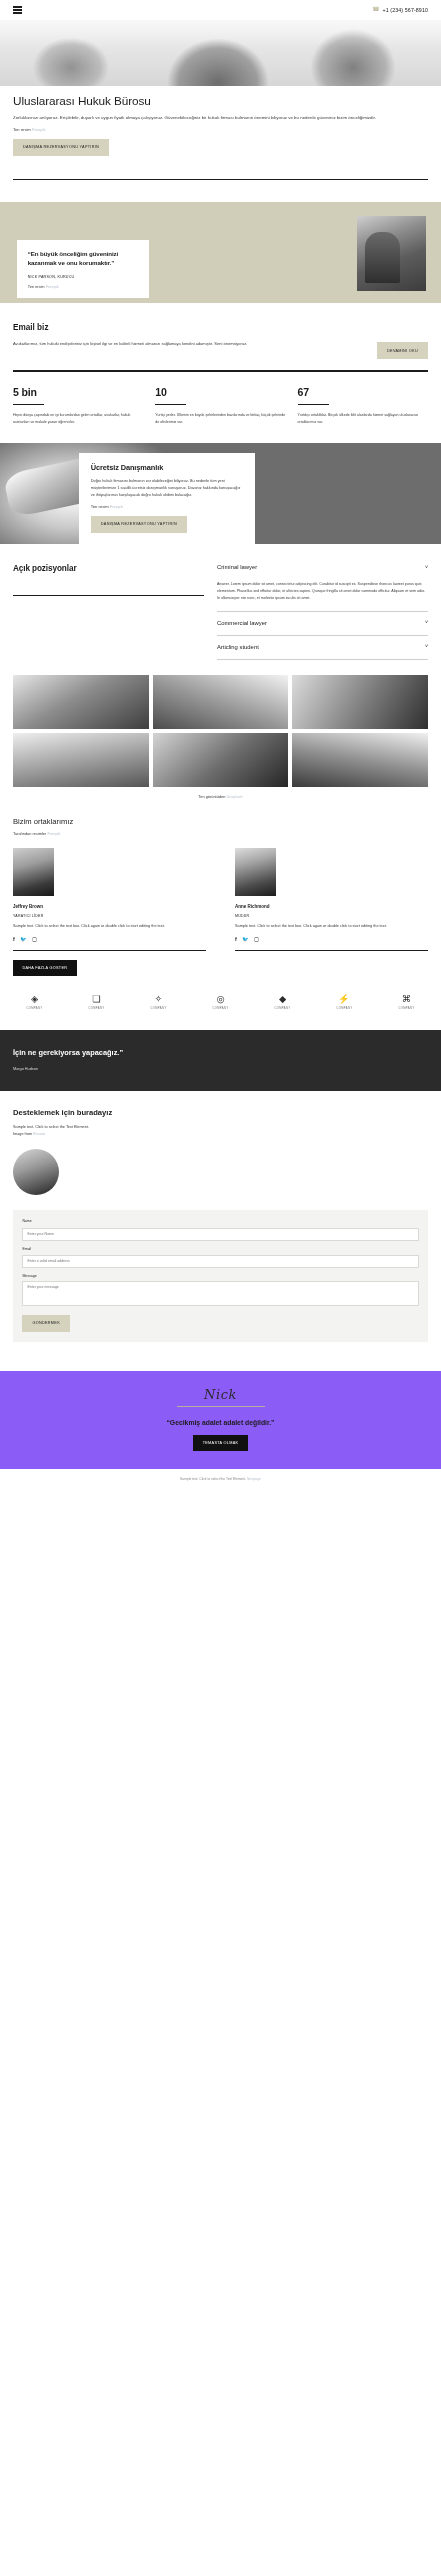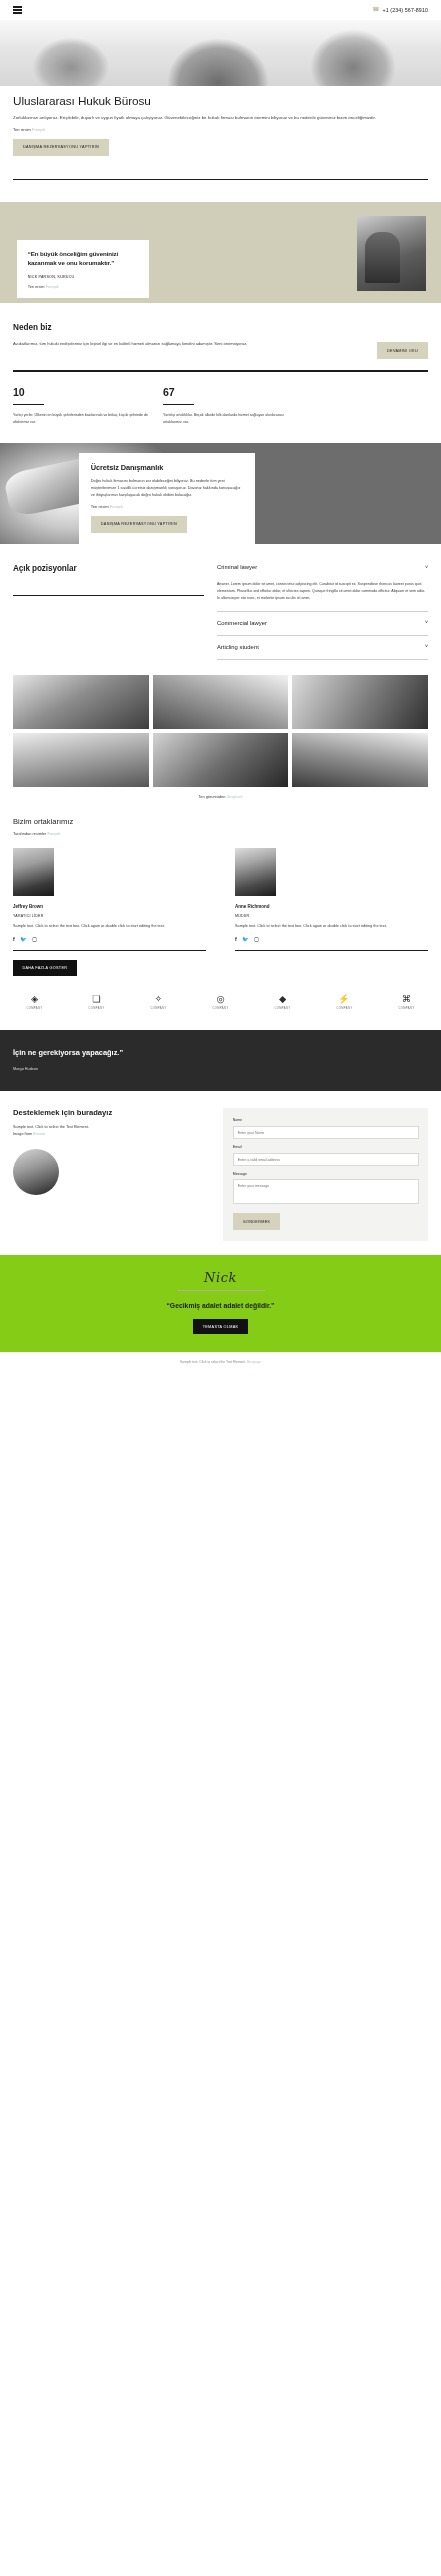--- a/index.html
+++ b/index.html
@@ -182,39 +182,39 @@
   .logo .cap { font-size: 2.7px; letter-spacing: 0.4px; margin-top: 4.1px; color: #6d6d6d; }
 
   
   .dark { background: #2b2b2b; color: #fff; padding: 17.6px 13px 20px 13px; }
   .dark .q {
     font-size: 7.4px; font-weight: 700; line-height: 1.35; max-width: 176px;
   }
   .dark .who { font-size: 3.8px; margin-top: 8.8px; color: #d8d8d8; }
 
   
-  .contact { padding: 17.6px 13px 0 13px; display: flex; gap: 15.3px; }
+  .contact { padding: 17.6px 13px 0 13px; display: flex; gap: 15.3px; flex-direction: column; }
   .c-left { width: 47%; }
   .c-left h2 { font-size: 7.6px; font-weight: 700; line-height: 1.2; }
   .c-left p { font-size: 3.8px; line-height: 1.8; margin-top: 7px; color:#3a3a3a; }
   .c-left p a { color:#b9c3cf; text-decoration: none; }
   .c-photo { width: 46px; height: 46px; border-radius: 50%; margin-top: 10.6px;
     background: linear-gradient(160deg,#d8d8d8 0%, #9a9a9a 40%, #3f3f3f 85%, #1f1f1f 100%); }
   .c-right { flex: 1; background: #f3f3f1; padding: 9.4px 9.4px 10.6px 9.4px; }
   .field { margin-bottom: 5.9px; }
   .field label { display: block; font-size: 3.5px; margin-bottom: 2.9px; color:#2b2b2b; }
   .field input, .field textarea {
     width: 100%; border: 0.6px solid #d9d9d6; background: #fff;
     font-family: "Liberation Sans", sans-serif; font-size: 3.5px; color: #9a9a9a;
     padding: 3.5px 4.1px; outline: none;
   }
   .field textarea { height: 25px; resize: none; }
 
   
-  .sign-band { margin-top: 14px; background: #84cc16; padding: 15.3px 13px 17.6px 13px; text-align: center; }
+  .sign-band { margin-top: 29px; background: #8b5cf6; padding: 15.3px 13px 17.6px 13px; text-align: center; }
   .sign {
     font-family: "DejaVu Serif", serif; font-style: italic;
     font-size: 13px; color: #2b2b2b; letter-spacing: 0.6px;
   }
   .sign-rule { height: 0.6px; background: #b3b09c; width: 88px; margin: 4.7px auto 11.8px auto; }
   .sign-quote { font-size: 6.8px; font-weight: 700; }
   .sign-btn { margin-top: 9.4px; }
 
   
   .footer { padding: 8.2px 13px 9.4px 13px; text-align: center; font-size: 3.3px; color: #8a8a8a; }
@@ -260,31 +260,36 @@
       <div class="quote-text">“En büyük önceliğim güveninizi kazanmak ve onu korumaktır.”</div>
       <div class="quote-author">NICK PARSON, KURUCU</div>
       <div class="quote-credit">
         <span>Ten resim</span>
         <a href="#">Freepik</a>
       </div>
     </div>
   </div>
 
   <div class="why">
-    <h2>Neden biz</h2>
+    <h2>Email biz</h2>
     <div class="why-row">
       <p>Avukatlarımız, tüm hukuki endişeleriniz için kişisel ilgi ve en kaliteli hizmeti almanızı sağlamaya kendini adamıştır. Seni önemsiyoruz.</p>
       <div class="why-btn-wrap">
         <button class="btn-beige" style="margin-top:0">DEVAMINI OKU</button>
       </div>
     </div>
     <div class="rule"></div>
   </div>
 
   <div class="stats">
+    <div class="stat">
+      <div class="num">5 bin</div>
+      <div class="bar"></div>
+      <div class="desc">Hepsi dünya çapındaki en iyi kurumlardan gelen ortaklar, avukatlar, hukuk asistanları ve makale yazan öğrenciler.</div>
+    </div>
     <div class="stat">
       <div class="num">10</div>
       <div class="bar"></div>
       <div class="desc">Yurtiçi yerler. Ülkenin en büyük şehirlerinden bazılarında ve birkaç küçük şehrinde de ofislerimiz var.</div>
     </div>
     <div class="stat">
       <div class="num">67</div>
       <div class="bar"></div>
       <div class="desc">Yurtdışı ortaklıklar. Birçok ülkede kilit alanlarda hizmet sağlayan uluslararası ortaklarımız var.</div>
     </div>

